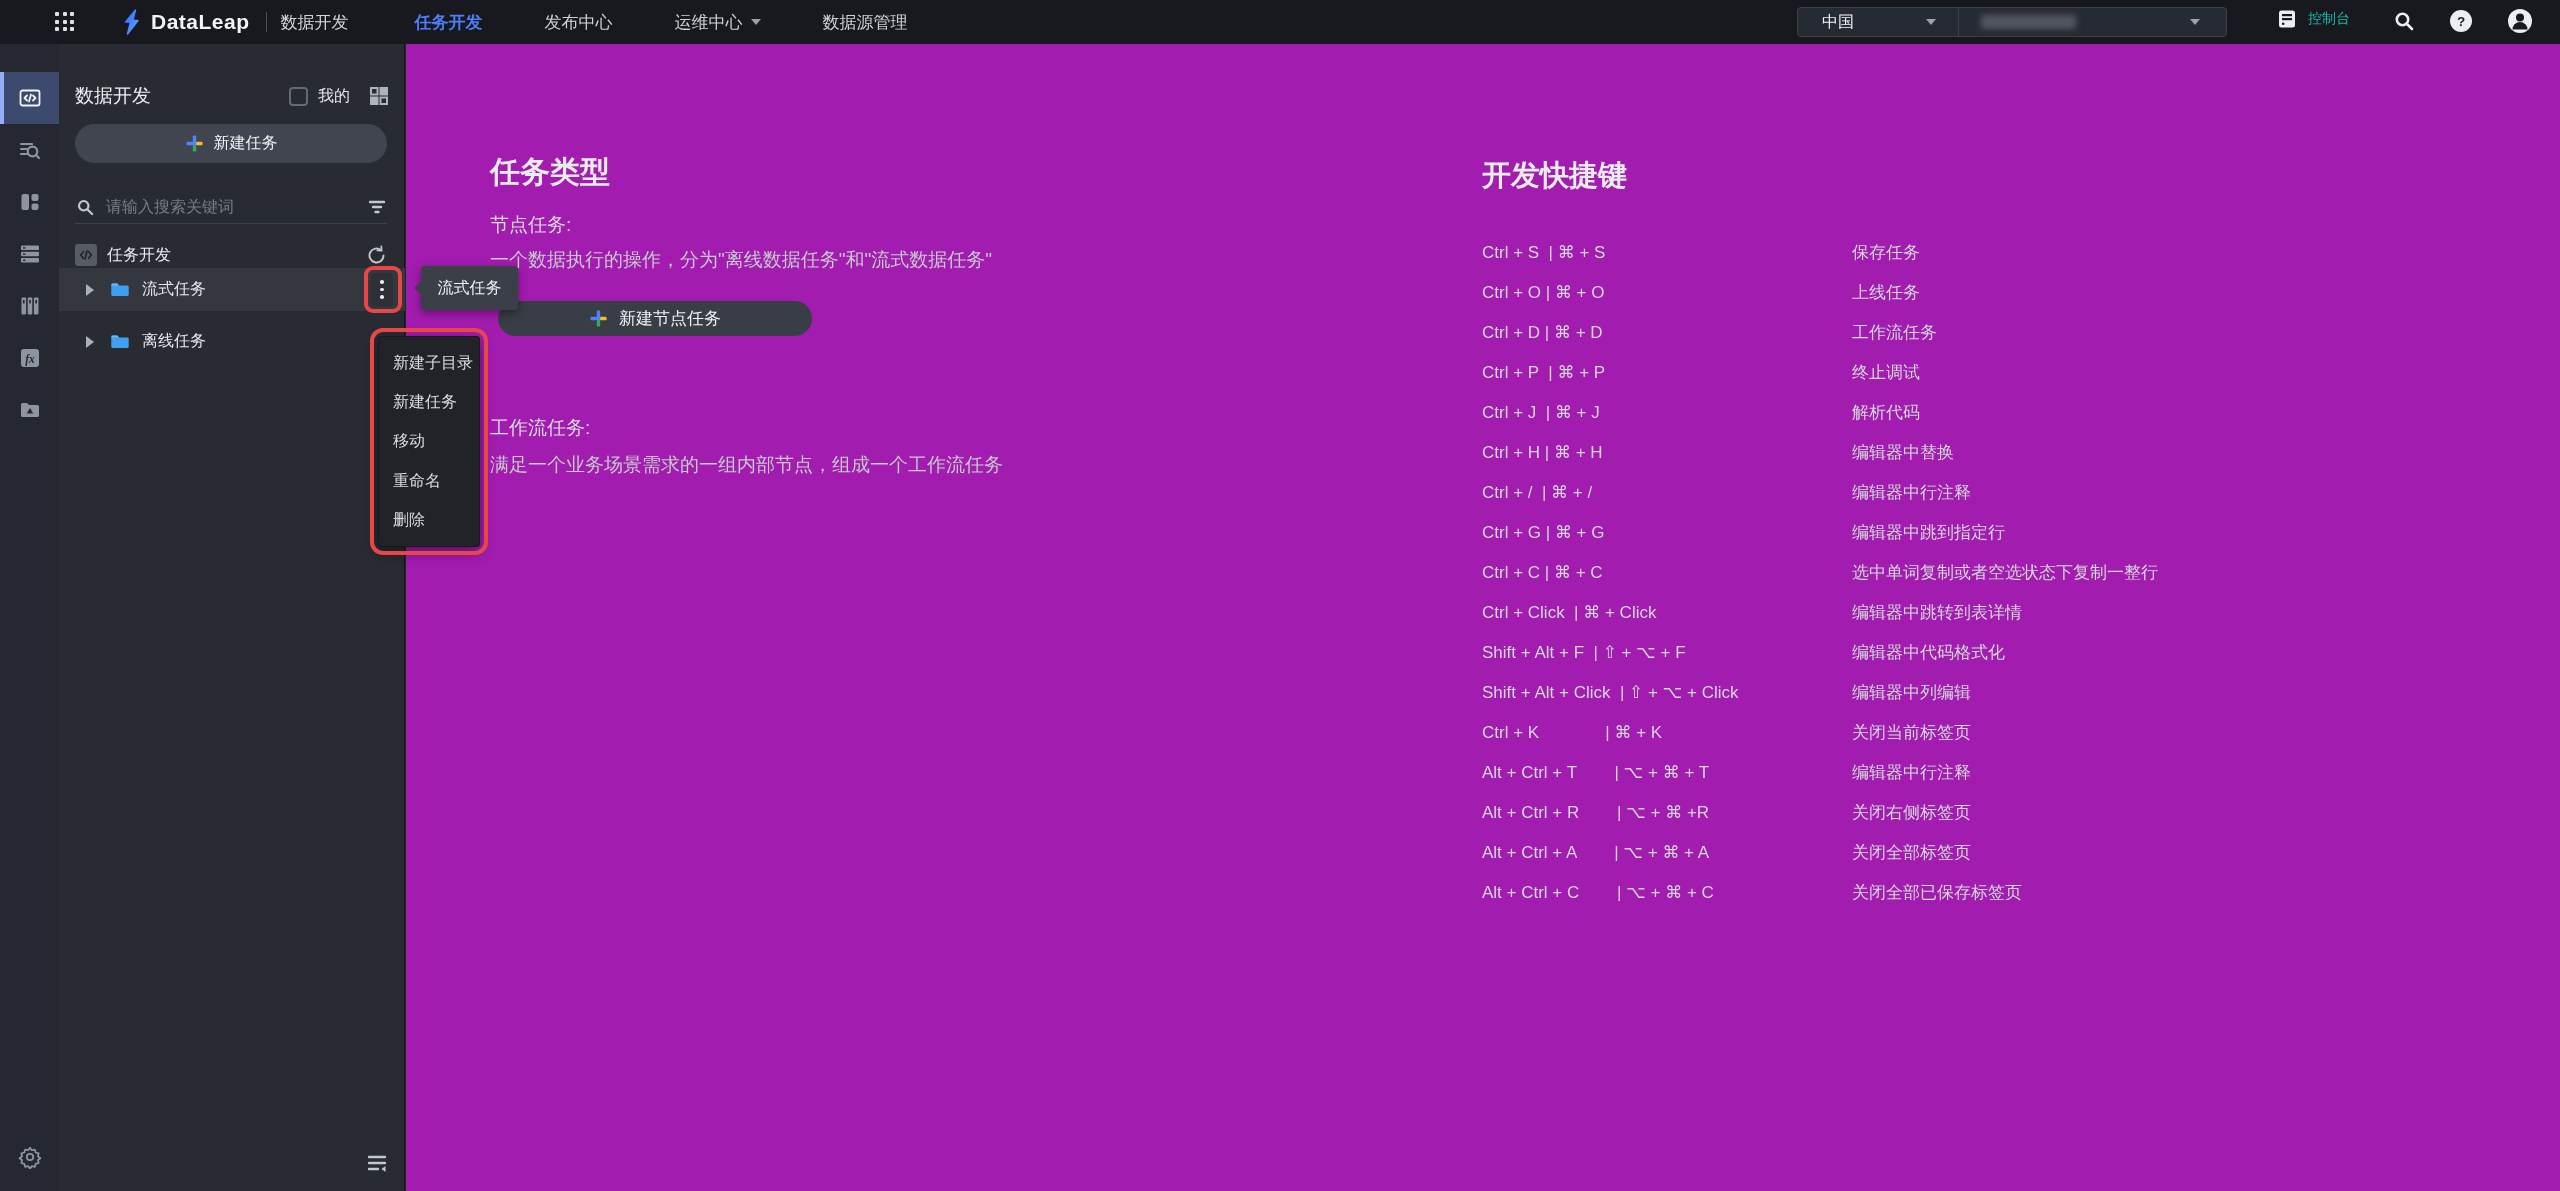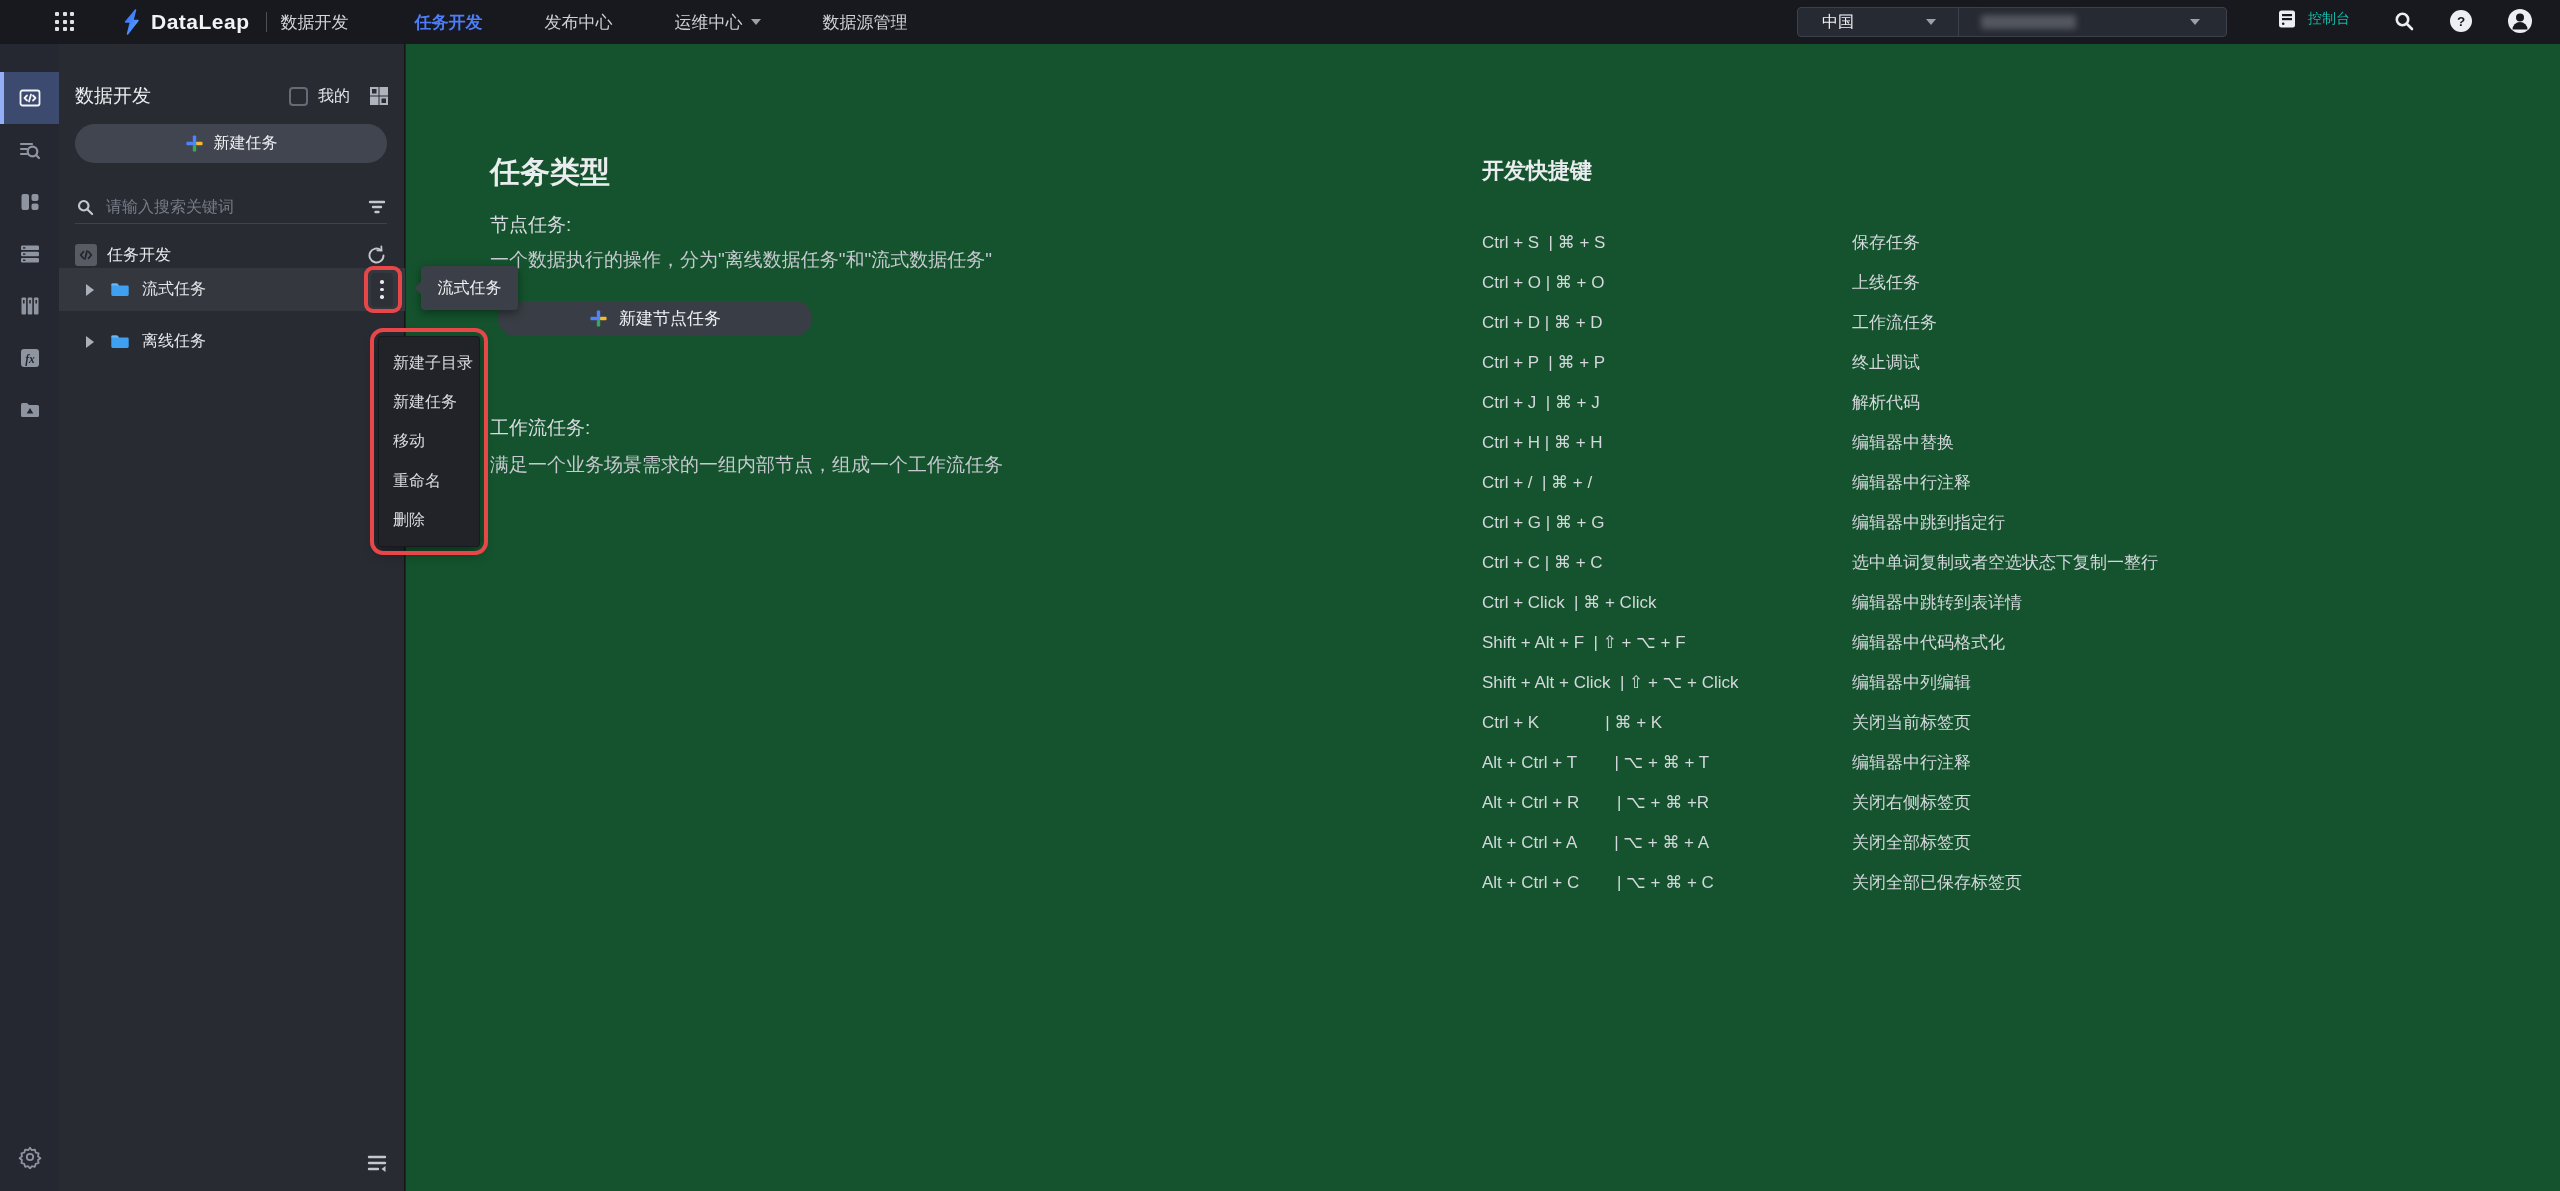--- a/index.html
+++ b/index.html
@@ -87,32 +87,32 @@
   .tree-caret { width:0; height:0; border-top:6px solid transparent; border-bottom:6px solid transparent;
     border-left:8px solid #aab0b9; margin-left:27px; }
   .tree-folder { margin-left:15px; display:flex; }
   .tree-label { font-size:16px; color:#e4e6ea; margin-left:11px; }
   .tree-more { margin-left:auto; margin-right:12px; width:22px; height:34px; border-radius:4px;
     background:#2d3037; display:flex; flex-direction:column; align-items:center; justify-content:center; gap:4px; cursor:pointer; }
   .tree-more i { width:3.5px; height:3.5px; border-radius:50%; background:#e8eaee; }
   .sb-fold { position:absolute; right:16px; bottom:18px; cursor:pointer; display:flex; }
 
   
-  #main { position:absolute; left:406px; top:44px; right:0; bottom:0; background:#14532d; }
+  #main { position:absolute; left:406px; top:44px; right:0; bottom:0; background:#a21caf; }
   .main-title { position:absolute; left:84px; top:108px; font-size:30px; font-weight:600; color:#eaecef; }
   .m-label { position:absolute; left:84px; font-size:19px; color:#d8dbe0; }
   .m-desc  { position:absolute; left:84px; font-size:19px; color:#c6c9cf; }
   .btn-node {
     position:absolute; left:92px; top:257px; width:314px; height:35px;
     background:#393d45; border:none; border-radius:18px; cursor:pointer;
     display:flex; align-items:center; justify-content:center; gap:11px;
     font-size:17px; color:#f0f1f4; font-family:inherit;
   }
   .sc-wrap { position:absolute; left:1076px; top:112px; }
-  .sc-title { font-size:22px; font-weight:600; color:#eaecef; }
+  .sc-title { font-size:29px; font-weight:600; color:#eaecef; }
   .sc-list { margin-top:36px; }
   .sc-row { height:40px; display:flex; align-items:center; }
   .sc-keys { width:370px; font-size:17px; color:#d4d7dc; white-space:pre; }
   .sc-desc { font-size:17px; color:#d4d7dc; }
 
   
   #tooltip {
     position:absolute; left:421px; top:266px; width:97px; height:44px;
     background:#3b3f47; border-radius:4px; box-shadow:0 3px 10px rgba(0,0,0,.4);
     display:flex; align-items:center; justify-content:center;

